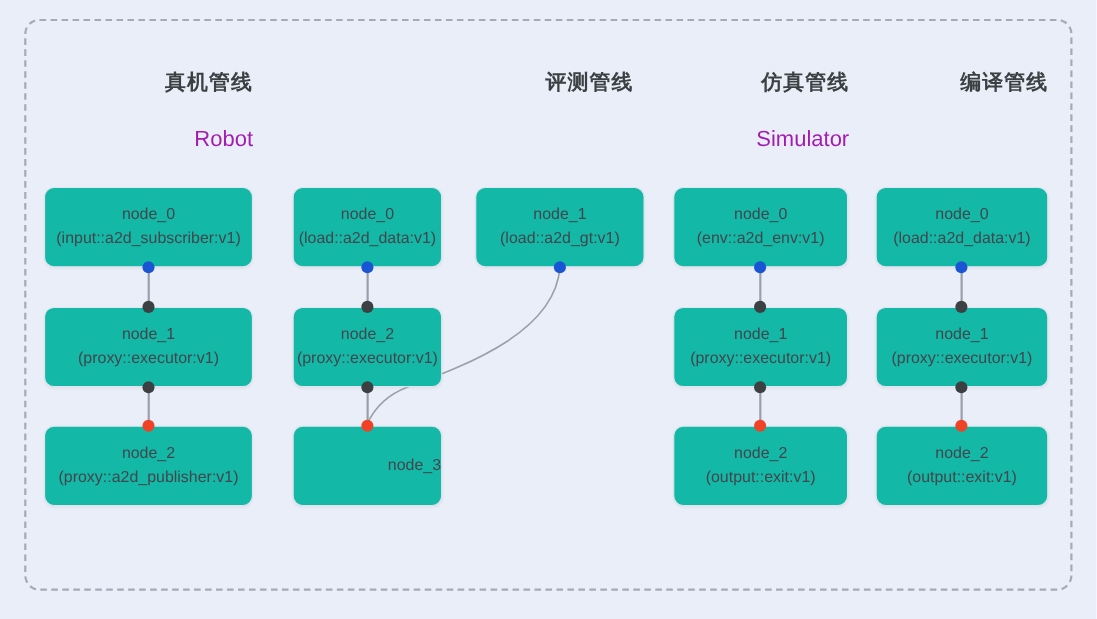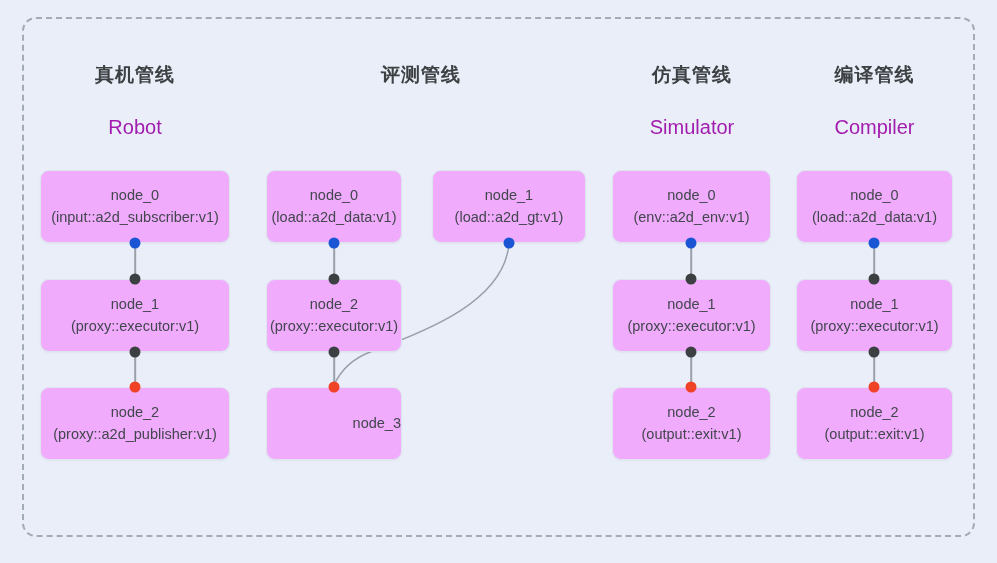--- a/index.html
+++ b/index.html
@@ -23,40 +23,40 @@
     width: 953px;
     height: 520px;
     border: 2px dashed #a3abb8;
     border-radius: 14px;
     box-sizing: border-box;
     background: transparent;
   }
   
   .col-header {
     position: absolute;
-    text-align: center;
+    text-align: right;
   }
   .col-title-cn {
     font-size: 19px;
     font-weight: bold;
     color: #3c4043;
     letter-spacing: 1px;
     white-space: nowrap;
   }
   .col-title-en {
     font-size: 20px;
     color: #a21caf;
     white-space: nowrap;
     margin-top: 28px;
   }
   
   .node-box {
     position: absolute;
     box-sizing: border-box;
-    background: #f0abfc;
+    background: #14b8a6;
     border: 1px solid #e0e4ee;
     border-radius: 9px;
     box-shadow: 0 1px 2px rgba(60,70,100,0.055);
     display: flex;
     flex-direction: column;
     align-items: center;
     justify-content: center;
     z-index: 3;
   }
   .node-name {
@@ -115,21 +115,20 @@
     <div class="col-title-cn">评测管线</div>
   </div>
 
   <div class="col-header" style="left:612px; top:62px; width:160px;">
     <div class="col-title-cn">仿真管线</div>
     <div class="col-title-en">Simulator</div>
   </div>
 
   <div class="col-header" style="left:796px; top:62px; width:157px;">
     <div class="col-title-cn">编译管线</div>
-    <div class="col-title-en">Compiler</div>
   </div>
 
   <svg id="curve-layer" viewBox="0 0 997 563">
 
     <path d="M 509 243 C 505 300 430 330 370 352 C 352 359 340 372 334 385" fill="none" stroke="#9aa0aa" stroke-width="1.5"></path>
   </svg>
 
   <div class="node-box" style="left:40px; top:170px; width:190px; height:73px;">
     <div class="node-name">node_0</div>
     <div class="node-type">(input::a2d_subscriber:v1)</div>

